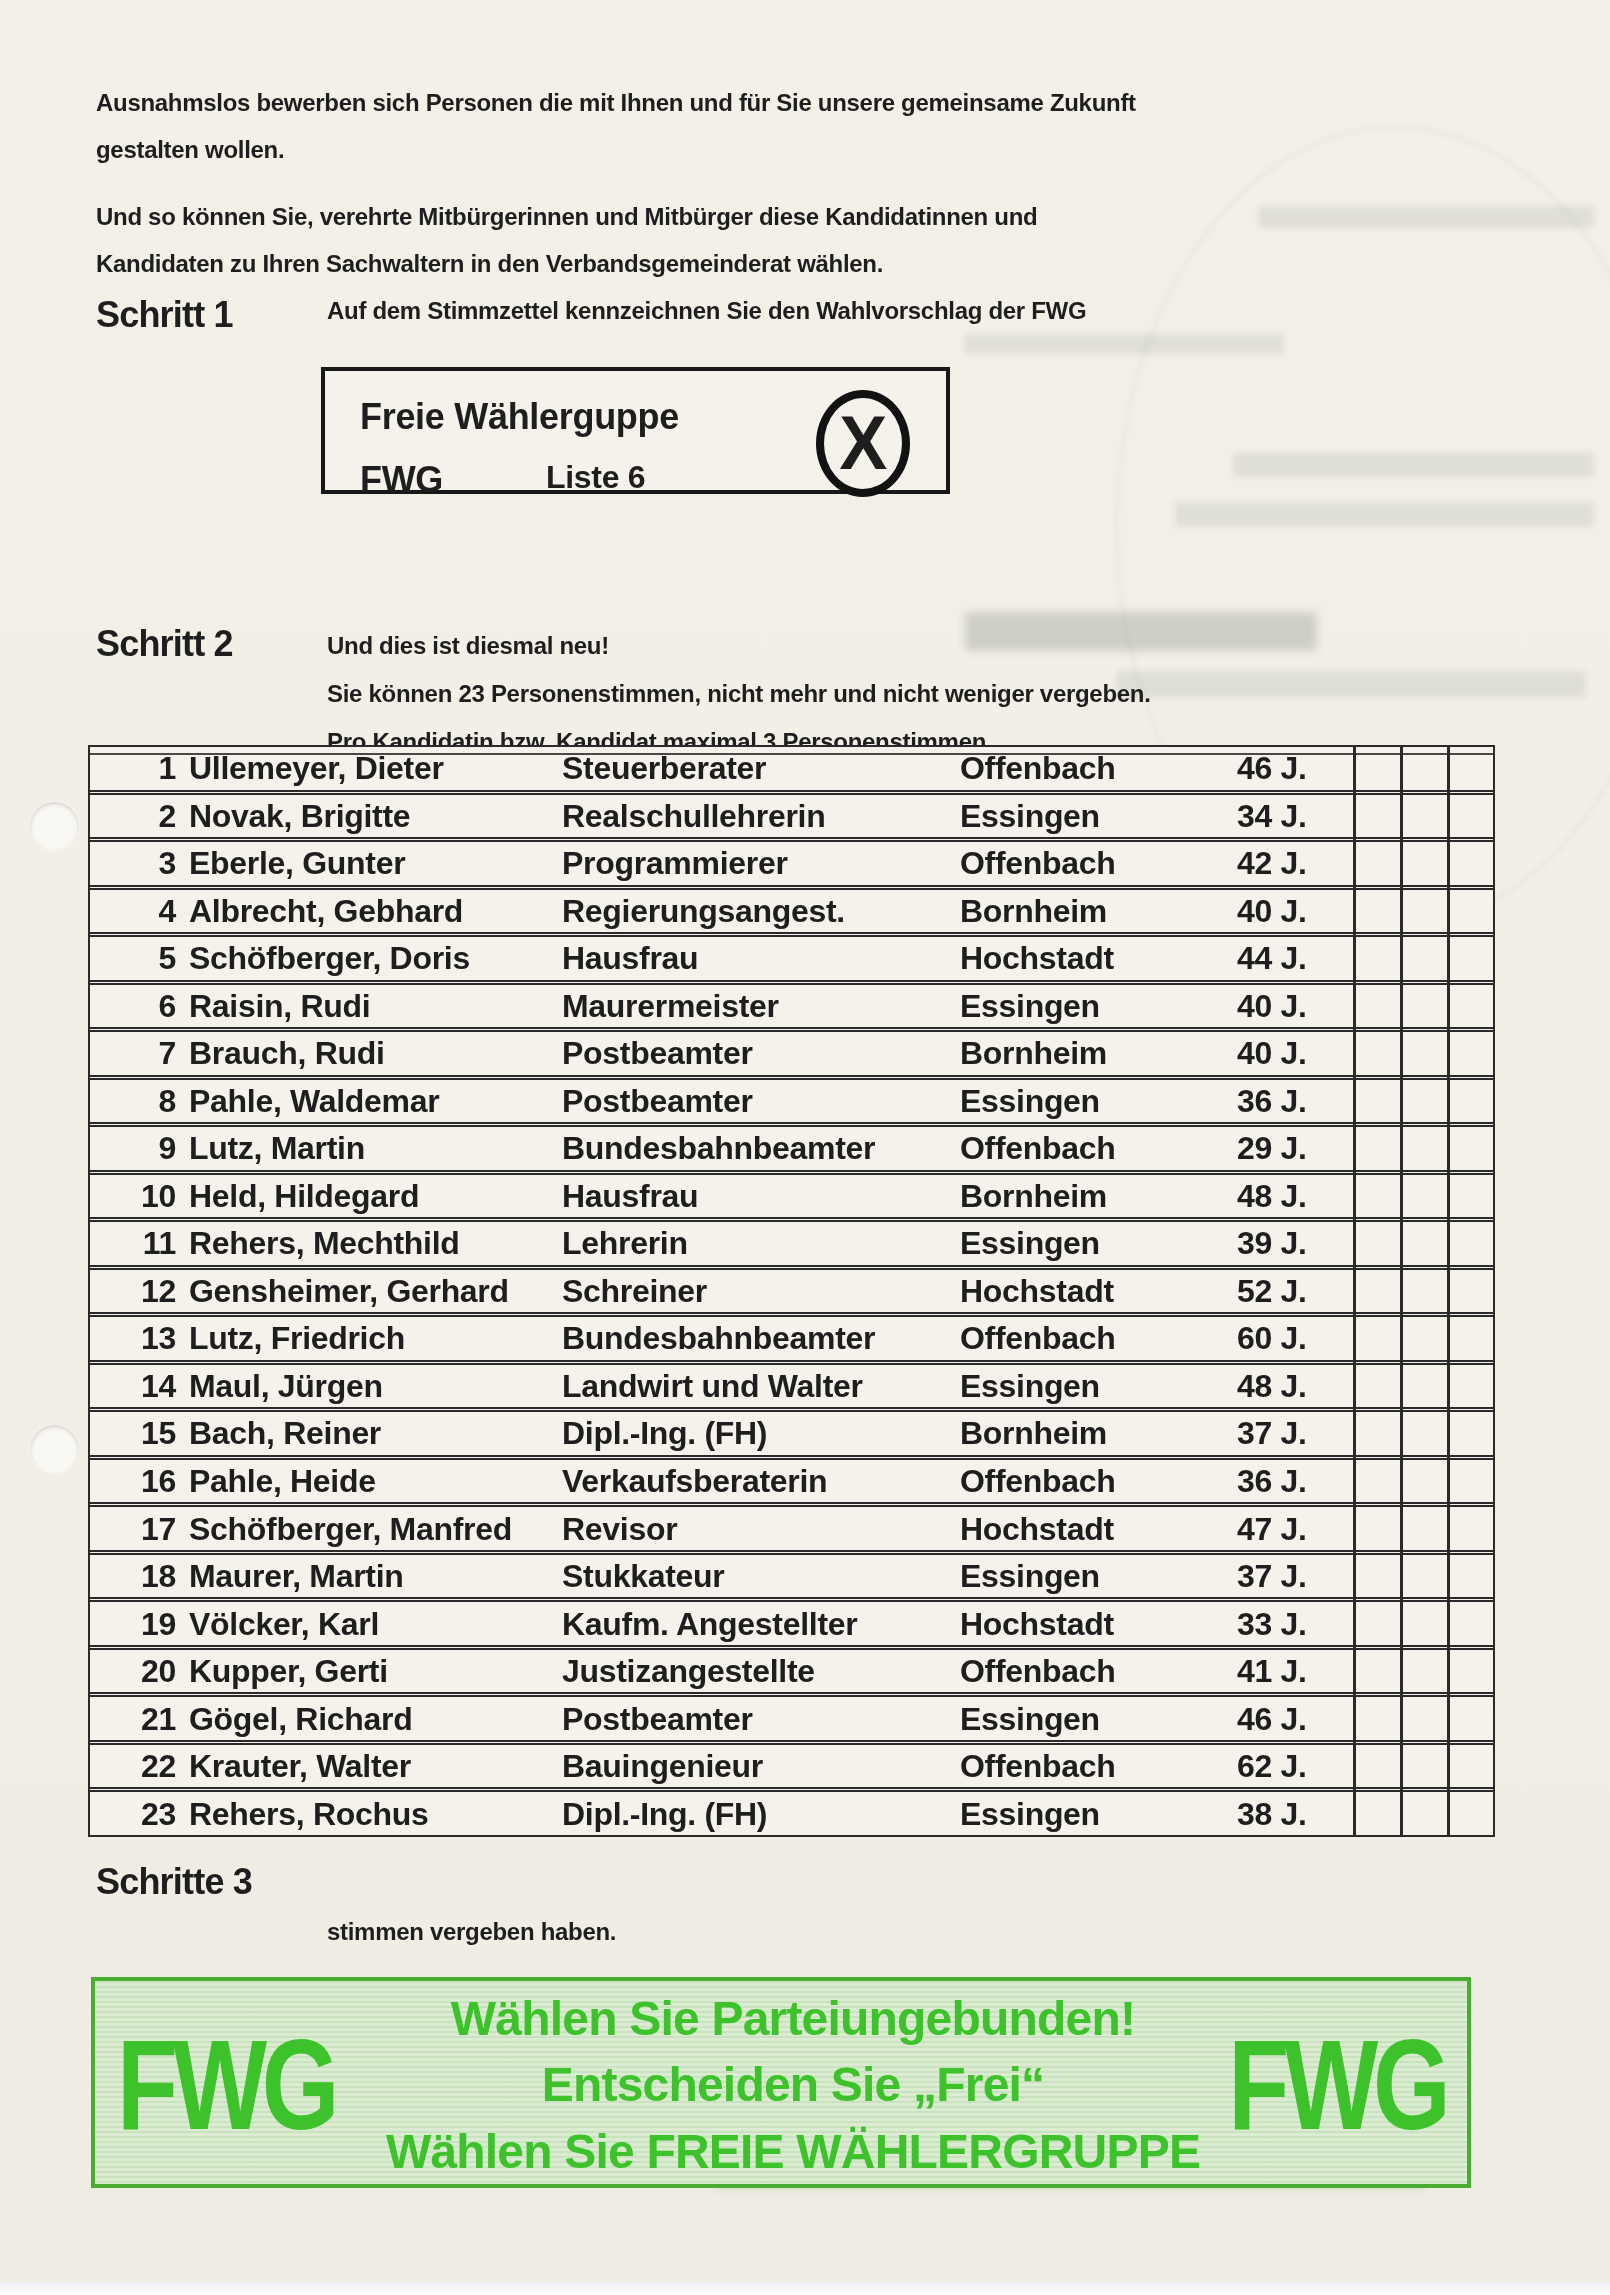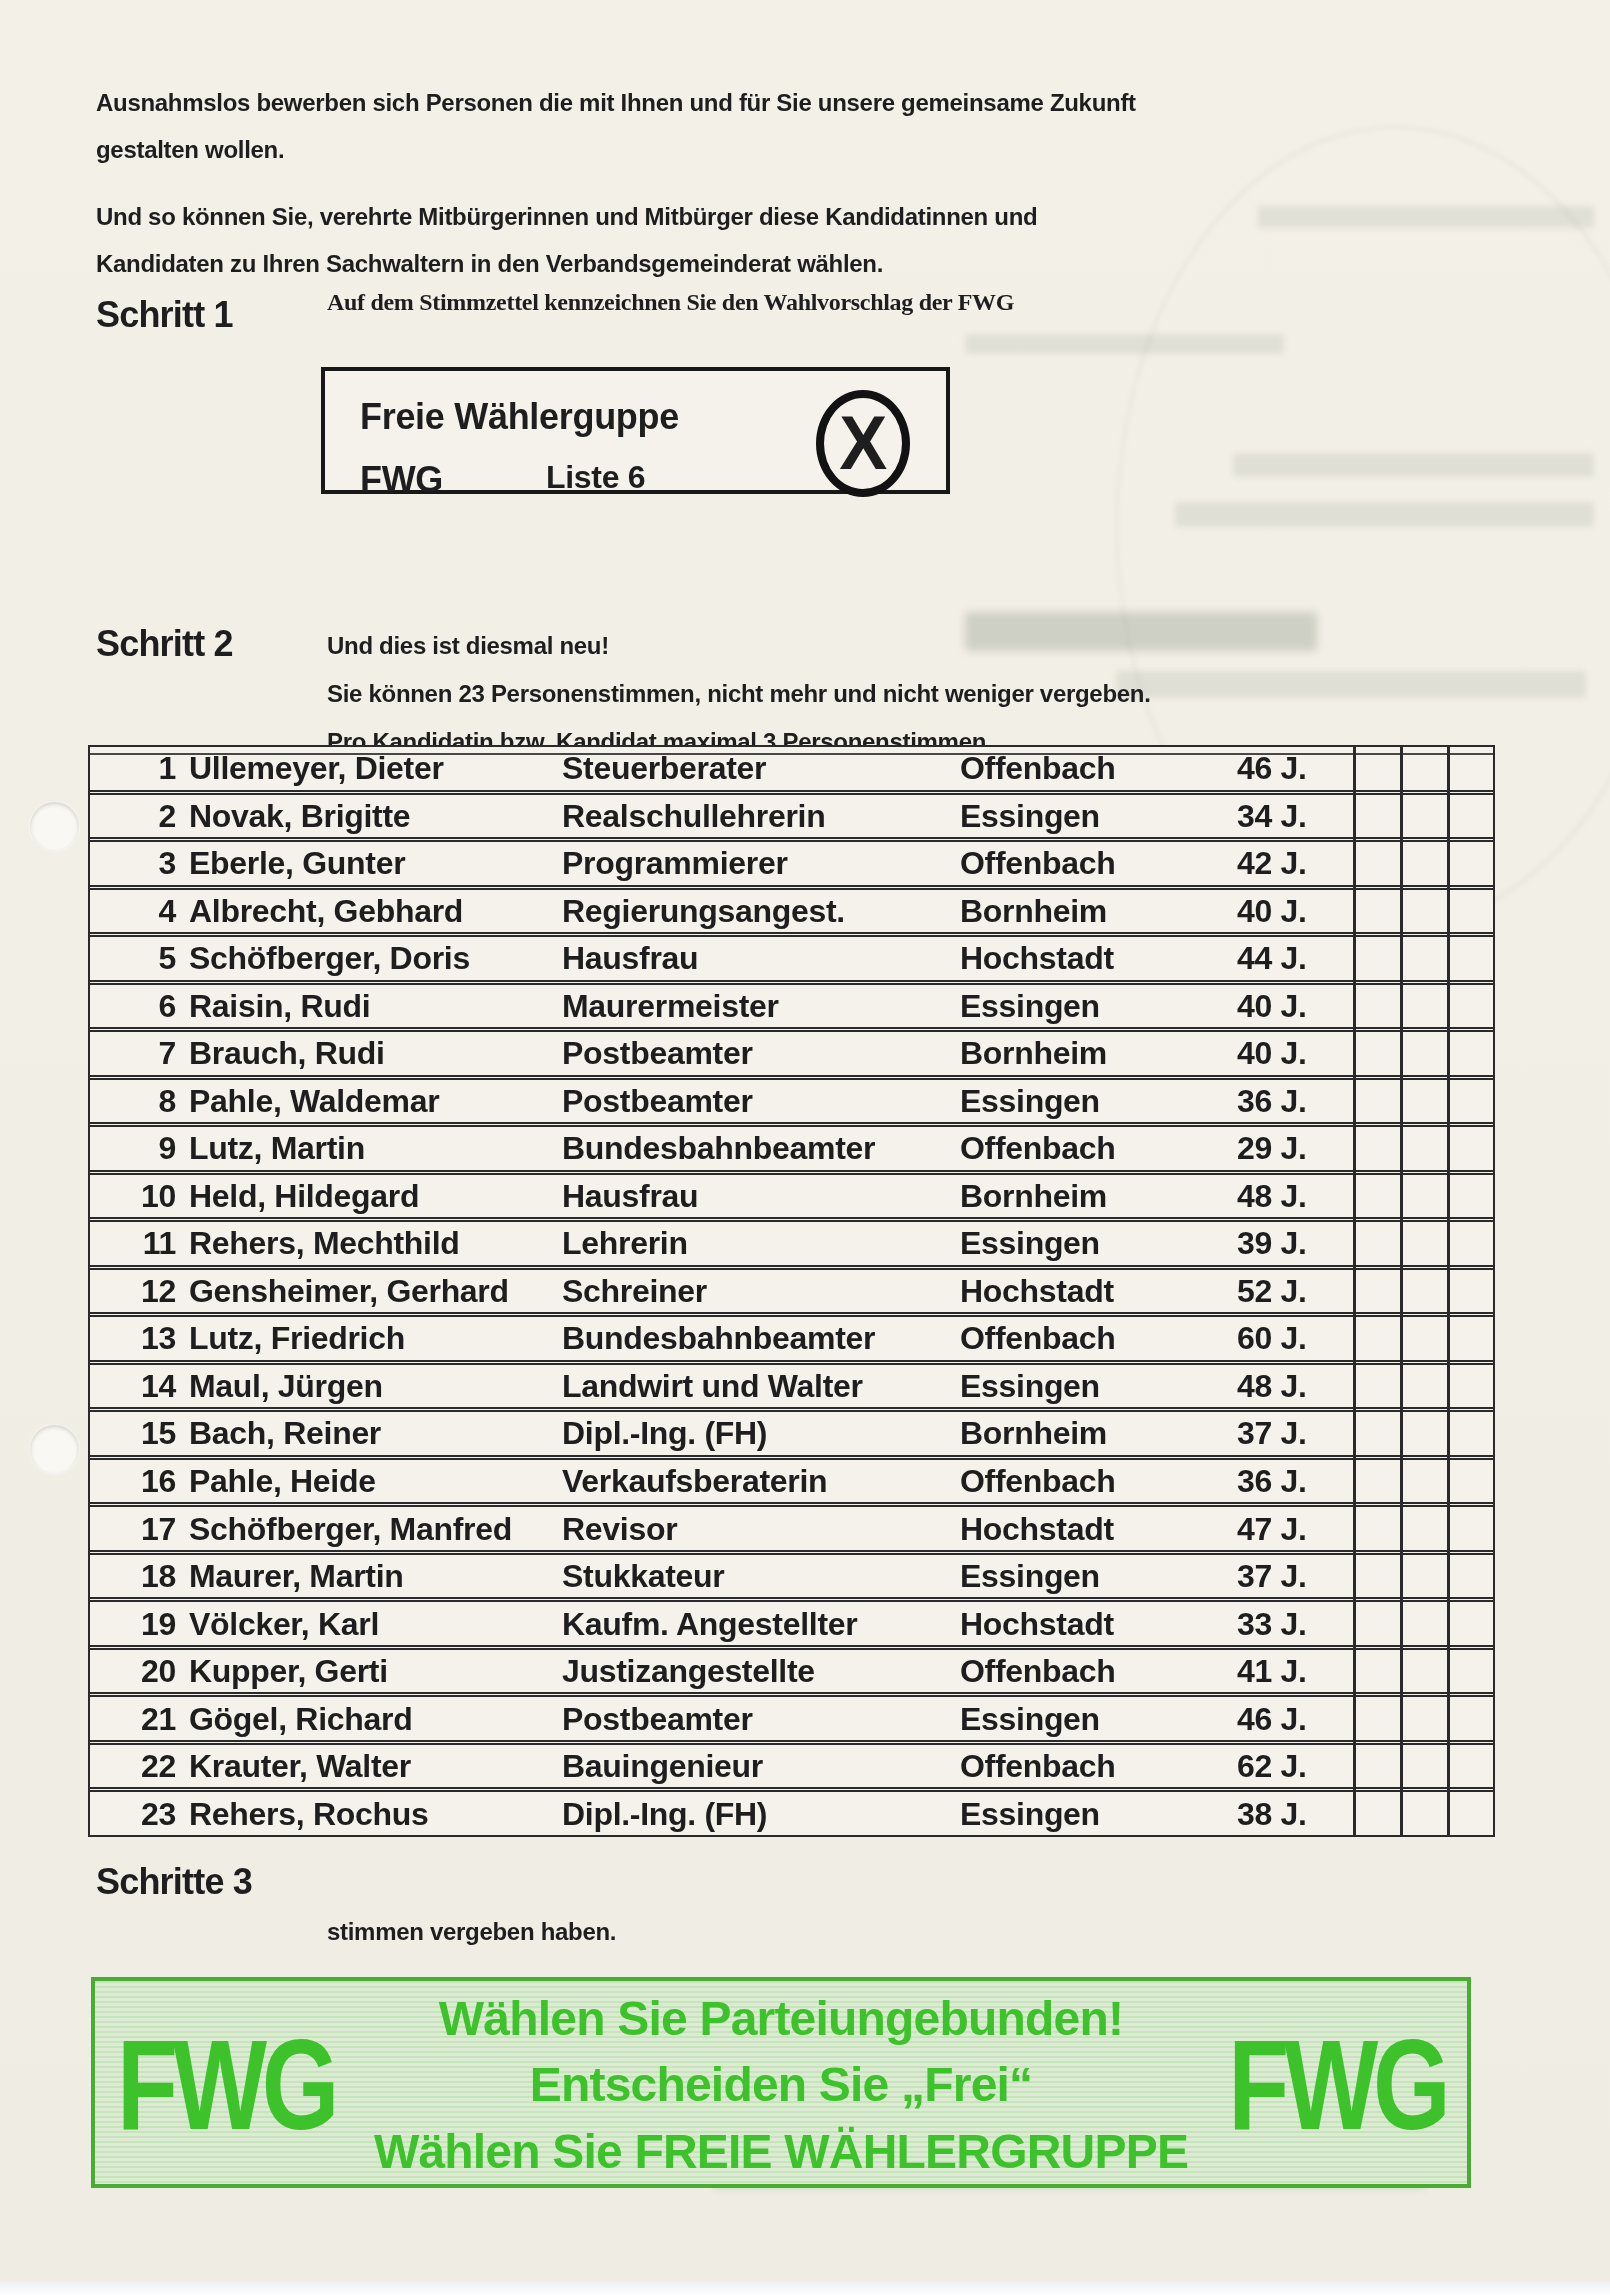--- a/index.html
+++ b/index.html
@@ -37,21 +37,21 @@
   .c-age{left:1147px;}
   
   .banner{position:absolute;left:91px;top:1977px;width:1380px;height:211px;box-sizing:border-box;
     border:4.2px solid #4aad33;
     background:#dcecd2;
     background-image:repeating-linear-gradient(180deg,rgba(150,200,140,.28) 0px,rgba(150,200,140,.28) 1.7px,rgba(255,255,255,0) 1.7px,rgba(255,255,255,0) 5px);}
   .banner .fwg{position:absolute;top:40px;font-size:128px;font-weight:700;color:#3ec22b;
     letter-spacing:-6.7px;line-height:1;}
   .banner .fwg-left{left:22px;transform:scaleX(.78);transform-origin:left center;}
   .banner .fwg-right{right:22px;transform:scaleX(.78);transform-origin:right center;}
-  .banner .b-center{position:absolute;left:0;width:100%;text-align:center;color:#3ec22b;
+  .banner .b-center{position:absolute;left:12px;width:100%;text-align:center;color:#3ec22b;
     font-size:48px;font-weight:700;white-space:nowrap;letter-spacing:-0.8px;}
   .banner .bc1{top:10px;}
   .banner .bc2{top:76px;}
   .banner .bc3{top:143px;}
   
   .hole{position:absolute;left:30px;width:49px;height:49px;border-radius:50%;
     background:#f9f8f3;box-shadow:inset 0 1.7px 4.2px rgba(0,0,0,.16),0 0 2.5px rgba(255,255,255,.9);}
   .hole1{top:802px;} .hole2{top:1425px;}
   
   .ghost{position:absolute;pointer-events:none;}
@@ -80,21 +80,21 @@
   <div class="ghost gbar" style="left:990px;top:965px;width:352px;height:22px;opacity:.45;"></div>
   <div class="ghost gbar" style="left:537px;top:1170px;width:587px;height:23.5px;opacity:.35;"></div>
   <div class="ghost gbar green" style="left:713px;top:2173px;width:713px;height:17px;"></div>
 
   <div class="line" style="left:96px;top:81px;">Ausnahmslos bewerben sich Personen die mit Ihnen und für Sie unsere gemeinsame Zukunft</div>
   <div class="line" style="left:96px;top:128px;">gestalten wollen.</div>
   <div class="line" style="left:96px;top:195px;">Und so können Sie, verehrte Mitbürgerinnen und Mitbürger diese Kandidatinnen und</div>
   <div class="line" style="left:96px;top:242px;">Kandidaten zu Ihren Sachwaltern in den Verbandsgemeinderat wählen.</div>
 
   <div class="step-label" style="left:96px;top:294px;">Schritt 1</div>
-  <div class="line" style="left:327px;top:280px;font-family:Liberation Serif, serif;">Auf dem Stimmzettel kennzeichnen Sie den Wahlvorschlag der FWG</div>
+  <div class="line" style="left:327px;top:289px;">Auf dem Stimmzettel kennzeichnen Sie den Wahlvorschlag der FWG</div>
 
   <div class="ballot">
     <div class="b-line1">Freie Wählerguppe</div>
     <div class="b-fwg">FWG</div>
     <div class="b-liste">Liste 6</div>
     <div class="xcircle">
       <span>X</span>
     </div>
   </div>
 

